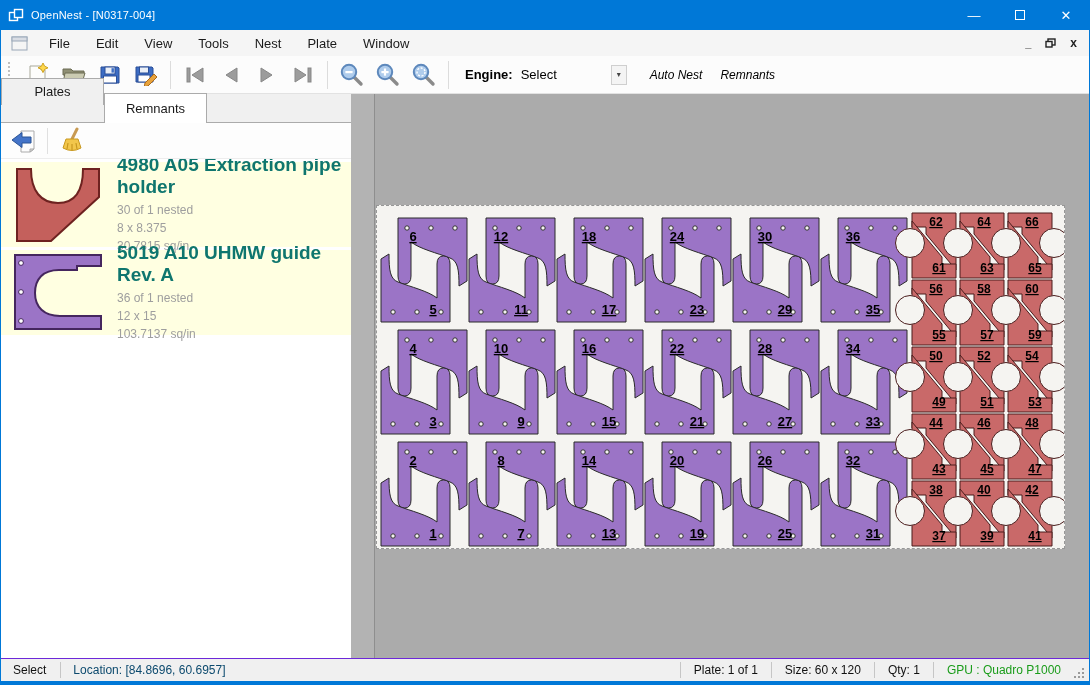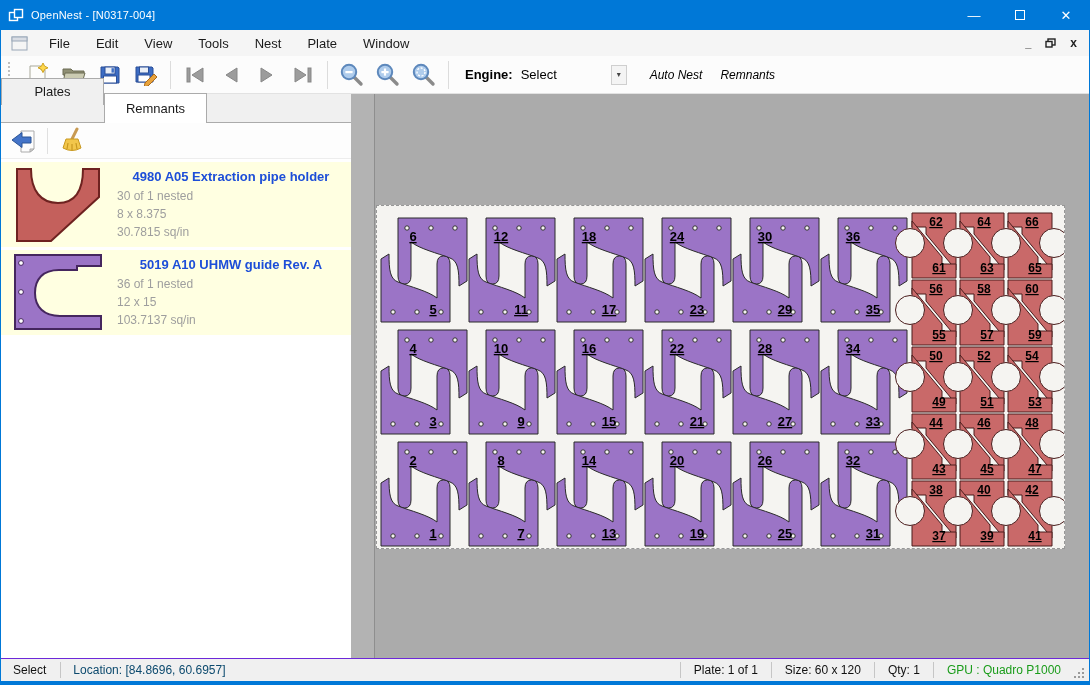--- a/index.html
+++ b/index.html
@@ -41,21 +41,21 @@
   .tabstrip { height:29px; background:#F0F0F0; display:flex; align-items:flex-end; border-bottom:1px solid #ABABAB; }
   .tab { width:103px; text-align:center; font-size:13px; padding:5px 0 6px; background:#F0F0F0; border:1px solid #ABABAB; border-bottom:none; color:#1a1a1a; margin-bottom:17px; }
   .tab.active { background:#fff; padding:7px 0 7px; margin-bottom:-1px; }
   .panel-toolbar { height:36px; display:flex; align-items:center; background:#FDFDFD; padding-left:6px; border-bottom:1px solid #EDEDED; }
   .psep { width:1px; height:26px; background:#E0E0E0; margin:0 6px; }
   .pbtn { width:34px; height:30px; display:flex; align-items:center; justify-content:center; }
   .drawing-list { flex:1; background:#fff; padding-top:3px; overflow:hidden; }
   .drawing-item { background:#FFFFE1; display:flex; align-items:center; height:85px; margin-bottom:3px; padding:4px 6px; }
   .thumb { width:104px; display:flex; justify-content:center; align-items:center; }
   .dinfo { flex:1; padding-left:6px; }
-  .dtitle { font-size:13px; font-weight:bold; color:#1d4ed8; margin-bottom:3px;text-align:center; }
+  .dtitle { font-size:19px; font-weight:bold; color:#0f766e; margin-bottom:3px; }
   .dmeta { font-size:12px; color:#9E9E9E; line-height:18px; }
 
   .splitter { width:24px; background:#B3B3B3; border-right:1px solid #8E8E8E; }
   .canvas { flex:1; position:relative; background:#ABABAB; overflow:hidden; }
   .plate { position:absolute; left:1px; top:111px; width:689px; height:344px; background:#F5F4F1; border:1px dashed #979797; }
   .plate svg { display:block; }
   .nest-label { font-weight:bold; text-decoration:underline; font-family:"Liberation Sans",sans-serif; fill:#000; }
 
   
   .statusbar { height:23px; background:#F0F0F0; border-top:1px solid #6d28d9; display:flex; align-items:center; font-size:12px; color:#111; flex:0 0 auto; }

